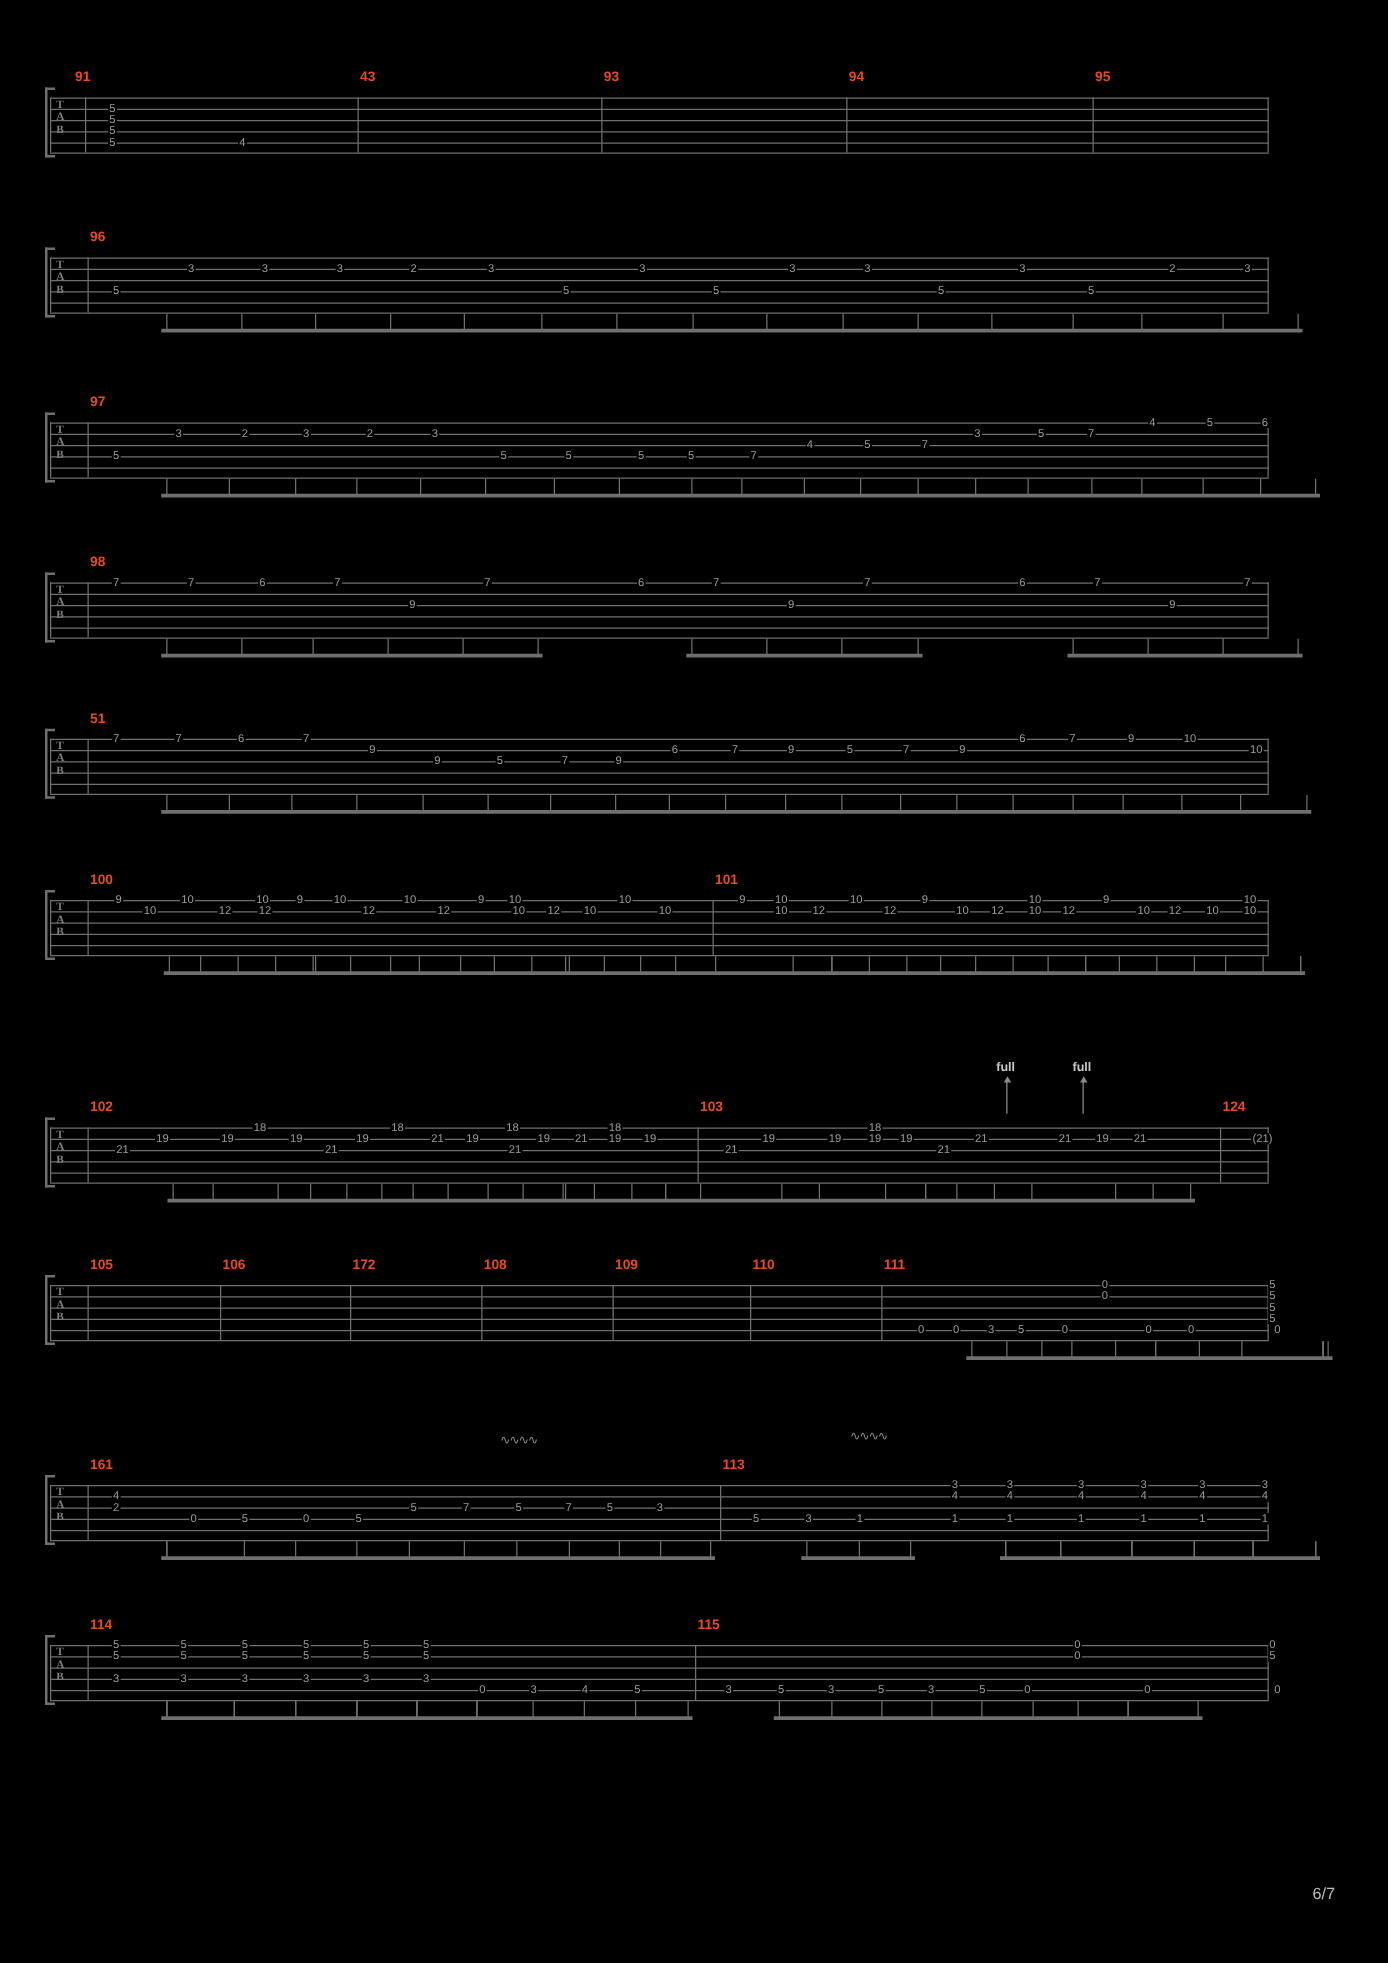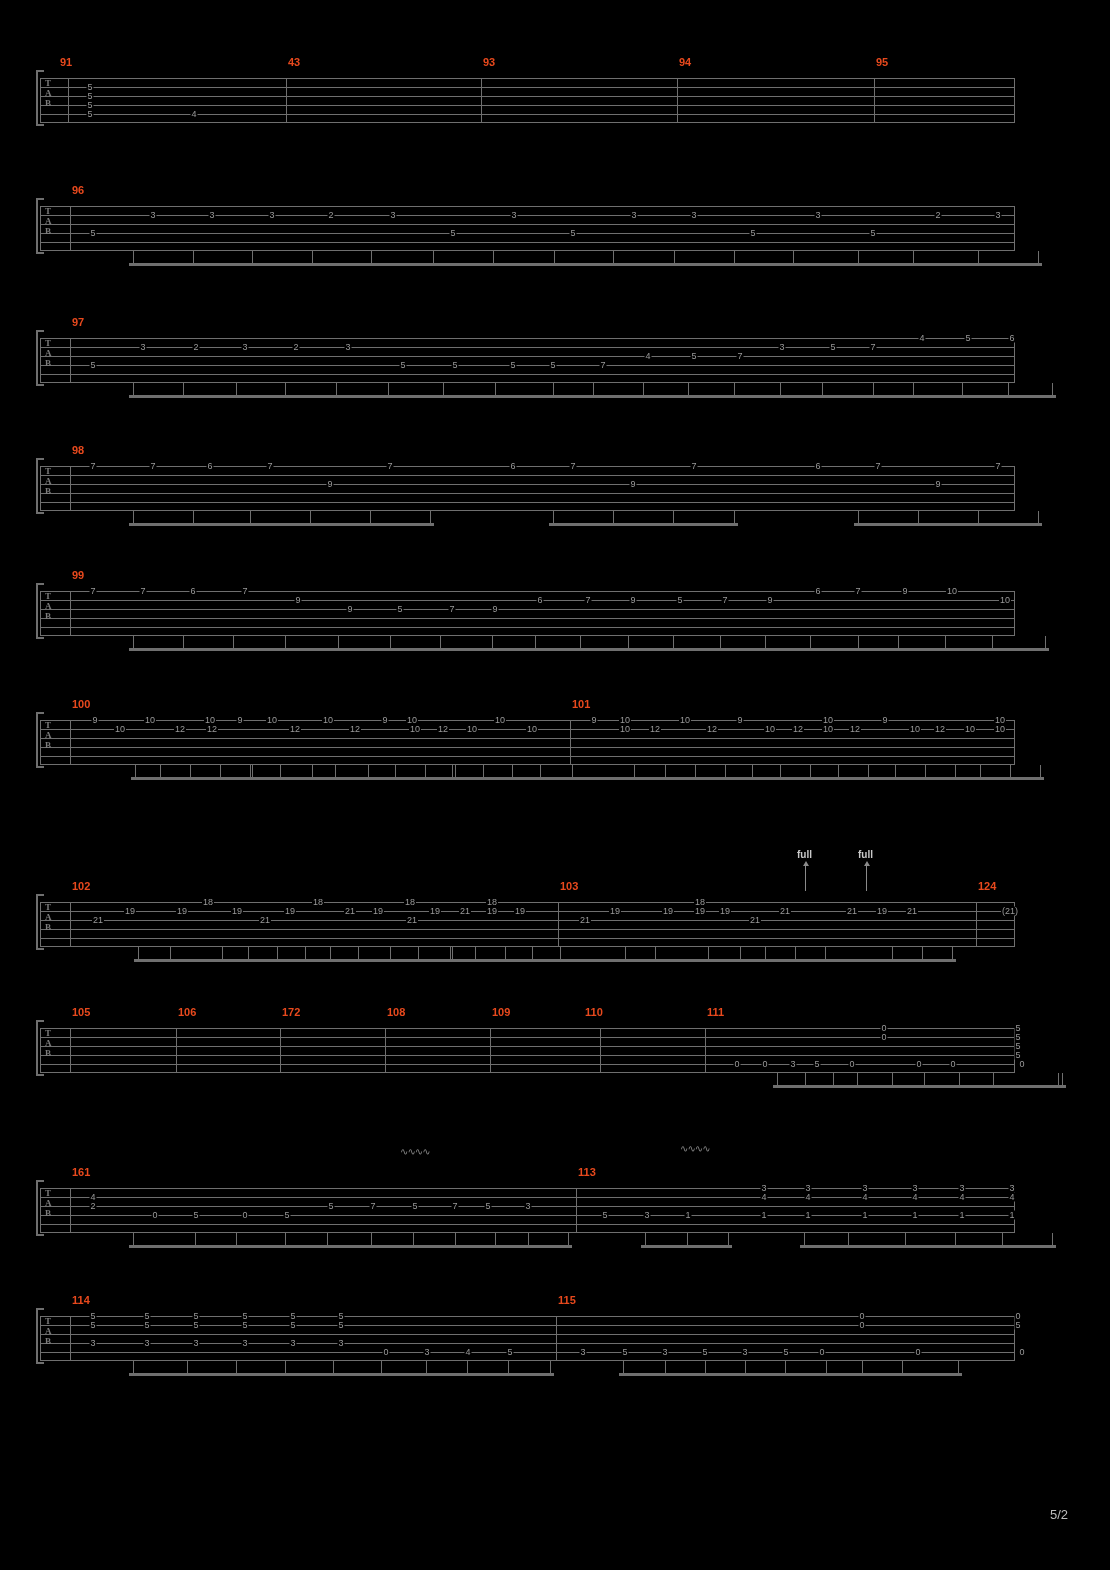--- a/index.html
+++ b/index.html
@@ -347,21 +347,21 @@
           <div class="line" style="top: 52px;"></div>
           <div class="barline" style="left: 0px; top: 8px; height: 44px;"></div>
           <div class="barline" style="left: 974px; top: 8px; height: 44px;"></div>
           <div class="barline" style="left: 30px; top: 8px; height: 44px;"></div>
         </div>
         <div class="tabmark" style="top: 8px;">
           <span>T</span>
           <span>A</span>
           <span>B</span>
         </div>
-        <div class="measnum" style="left: 72px; top: -14px;">99</div>
+        <div class="measnum" style="left: 72px; top: -14px;">51</div>
         <div class="note" style="left: 93px; top: 8px;">7</div>
         <div class="note" style="left: 143px; top: 8px;">7</div>
         <div class="note" style="left: 193px; top: 8px;">6</div>
         <div class="note" style="left: 245px; top: 8px;">7</div>
         <div class="note" style="left: 818px; top: 8px;">6</div>
         <div class="note" style="left: 858px; top: 8px;">7</div>
         <div class="note" style="left: 905px; top: 8px;">9</div>
         <div class="note" style="left: 952px; top: 8px;">10</div>
         <div class="note" style="left: 298px; top: 17px;">9</div>
         <div class="note" style="left: 540px; top: 17px;">6</div>
@@ -600,21 +600,21 @@
         <div class="tabmark" style="top: 8px;">
           <span>T</span>
           <span>A</span>
           <span>B</span>
         </div>
         <div class="measnum" style="left: 72px; top: -14px;">105</div>
         <div class="measnum" style="left: 178px; top: -14px;">106</div>
         <div class="measnum" style="left: 282px; top: -14px;">172</div>
         <div class="measnum" style="left: 387px; top: -14px;">108</div>
         <div class="measnum" style="left: 492px; top: -14px;">109</div>
-        <div class="measnum" style="left: 585px; top: -14px;">110</div>
+        <div class="measnum" style="left: 602px; top: -14px;">110</div>
         <div class="measnum" style="left: 707px; top: -14px;">111</div>
         <div class="note" style="left: 884px; top: 8px;">0</div>
         <div class="note" style="left: 884px; top: 17px;">0</div>
         <div class="note" style="left: 1018px; top: 8px;">5</div>
         <div class="note" style="left: 1018px; top: 17px;">5</div>
         <div class="note" style="left: 1018px; top: 26px;">5</div>
         <div class="note" style="left: 1018px; top: 35px;">5</div>
         <div class="note" style="left: 737px; top: 44px;">0</div>
         <div class="note" style="left: 765px; top: 44px;">0</div>
         <div class="note" style="left: 793px; top: 44px;">3</div>
@@ -817,14 +817,14 @@
         <div class="stem" style="left: 705px; top: 53px; height: 14px;"></div>
         <div class="stem" style="left: 745px; top: 53px; height: 14px;"></div>
         <div class="stem" style="left: 785px; top: 53px; height: 14px;"></div>
         <div class="stem" style="left: 826px; top: 53px; height: 14px;"></div>
         <div class="stem" style="left: 862px; top: 53px; height: 14px;"></div>
         <div class="stem" style="left: 902px; top: 53px; height: 14px;"></div>
         <div class="stem" style="left: 902px; top: 53px; height: 14px;"></div>
         <div class="stem" style="left: 958px; top: 53px; height: 14px;"></div>
       </div>
     </div>
-  <div class="pagenum">5/2</div>
+  <div class="pagenum">6/7</div>
 </div>
 
 </body></html>

